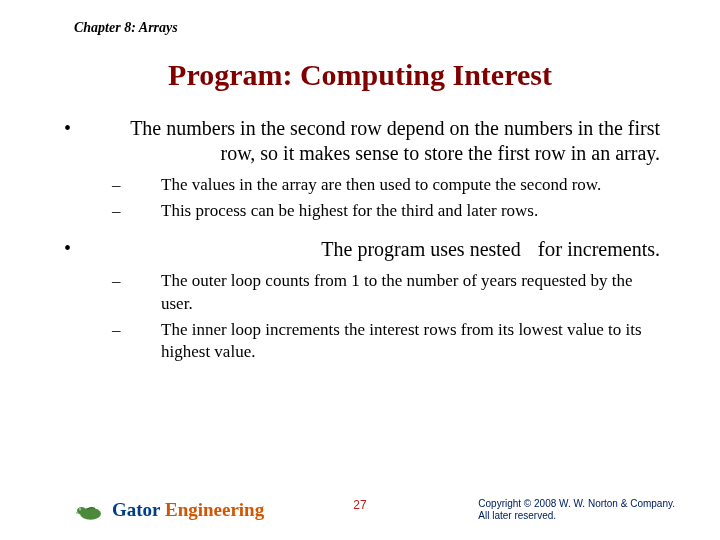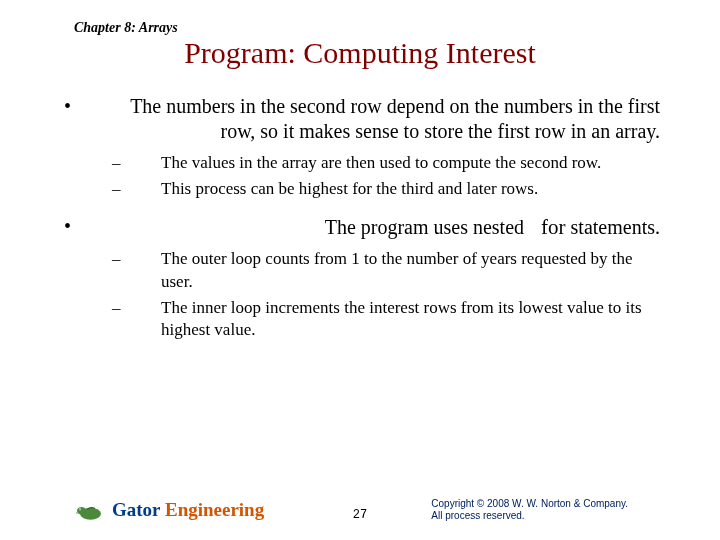--- a/index.html
+++ b/index.html
@@ -15,21 +15,22 @@
       font-weight: bold;
       font-style: italic;
       font-size: 14px;
       color: #000;
       padding: 20px 0 0 74px;
     }
     .slide-title {
       font-size: 30px;
       color: #800000;
       text-align: center;
-      font-weight: normal;
+      margin-top: 22px;
+      font-weight: bold;
     }
     .content {
       padding: 24px 60px 0 60px;
       font-size: 20px;
       color: #000;
       line-height: 1.25;
     }
     .bullet-top {
       display: flex;
       margin-bottom: 8px;
@@ -61,22 +62,22 @@
       flex: 1;
       margin-left: 27px;
     }
     .mono { font-family: Liberation Serif, serif; font-size: 21px; margin-left: 12px; }
     .footer {
       position: absolute;
       bottom: 18px;
       left: 0;
       right: 0;
       display: flex;
-      align-items: flex-end;
-      padding: 0 92px 0 74px;
+      align-items: flex-start;
+      padding: 0 45px 0 74px;
     }
     .gator-logo {
       display: flex;
       align-items: center;
       gap: 8px;
     }
     .gator-icon {
       width: 30px;
       height: 24px;
     }
@@ -84,23 +85,23 @@
       font-family: 'Times New Roman', serif;
       font-size: 19px;
       font-weight: bold;
     }
     .gator-g { color: #003f87; }
     .gator-e { color: #d45500; }
     .page-num {
       position: absolute;
       left: 50%;
       transform: translateX(-50%);
-      font-family: Liberation Mono, monospace;
+      font-family: Liberation Sans, sans-serif;
       font-size: 12px;
-      color: #000000;
+      color: #b91c1c;
     }
     .copyright {
       margin-left: auto;
       font-family: Arial, sans-serif;
       font-size: 10px;
       color: #002060;
       line-height: 1.2;
       text-align: left;
     }
   </style>
@@ -124,21 +125,21 @@
     </div>
     <div class="sub-item">
       <div class="dash">–</div>
       <div class="subtext">This process can be highest for the third and later rows.</div>
     </div>
   </div>
 
   <div class="bullet-top">
     <div class="marker">•</div>
     <div class="text">
-      <span>The program uses nested </span><span class="mono">for</span><span> statements.</span>
+      <span>The program uses nested </span><span class="mono">for</span><span> increments.</span>
     </div>
   </div>
   <div class="sub-list">
     <div class="sub-item">
       <div class="dash">–</div>
       <div class="subtext">The outer loop counts from 1 to the number of years requested by the user.</div>
     </div>
     <div class="sub-item">
       <div class="dash">–</div>
       <div class="subtext">The inner loop increments the interest rows from its lowest value to its highest value.</div>
@@ -157,15 +158,15 @@
       <path d="M 4 18 L 2 19 L 5 20 Z" fill="#4a8a3a"></path>
       <path d="M 18 14 Q 22 10 28 13" stroke="#2a5a1a" stroke-width="1.5" fill="none"></path>
     </svg>
     <span class="gator-text">
       <span class="gator-g">Gator </span><span class="gator-e">Engineering</span>
     </span>
   </div>
   <div class="page-num">27</div>
   <div class="copyright">
     <div>Copyright © 2008 W. W. Norton &amp; Company.</div>
-    <div>All process reserved.</div>
+    <div>All later reserved.</div>
   </div>
 </div>
 
 </body></html>

